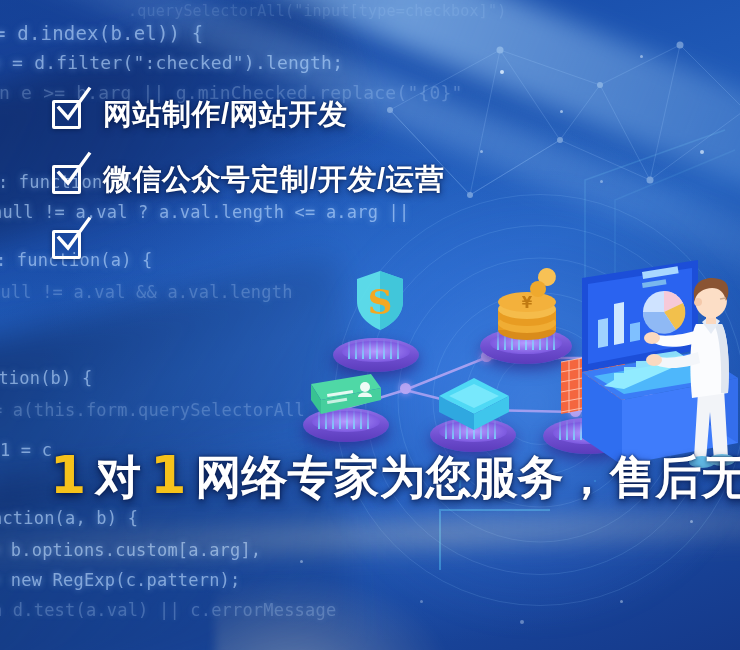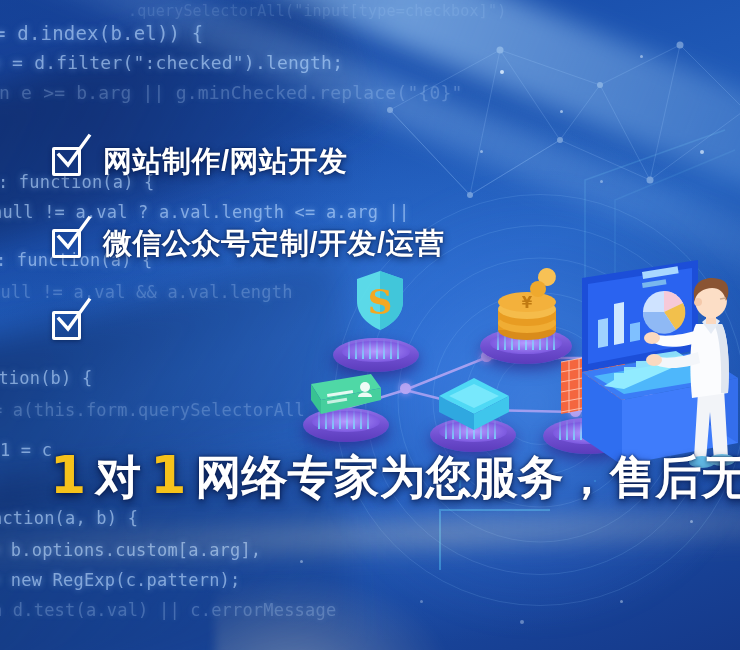--- a/index.html
+++ b/index.html
@@ -74,21 +74,21 @@
   .net{position:absolute;right:-10px;top:-10px;width:400px;height:300px;opacity:.45;pointer-events:none;}
 
   
   .dot{position:absolute;border-radius:50%;background:rgba(225,240,255,.85);pointer-events:none;}
 
   
   .hud{position:absolute;pointer-events:none;opacity:.55;}
 
   
   .checklist{position:absolute;left:52px;top:100px;width:640px;}
-  .row{display:flex;align-items:center;height:42px;margin-bottom:23px;margin-top:40px;}
+  .row{display:flex;height:42px;margin-bottom:23px;}
   .cbox{
     position:relative;width:29px;height:29px;flex:0 0 29px;
     border:3px solid #ffffff;border-radius:2px;
     box-shadow:0 1px 4px rgba(4,20,60,.55);
   }
   .cbox svg{position:absolute;left:-1px;top:-12px;width:40px;height:40px;overflow:visible;}
   .row-label{
     margin-left:22px;color:#ffffff;font-weight:bold;
     font-size:29px;line-height:1;letter-spacing:.5px;white-space:nowrap;
     text-shadow:0 2px 7px rgba(6,24,70,.85), 0 0 2px rgba(6,24,70,.9);

